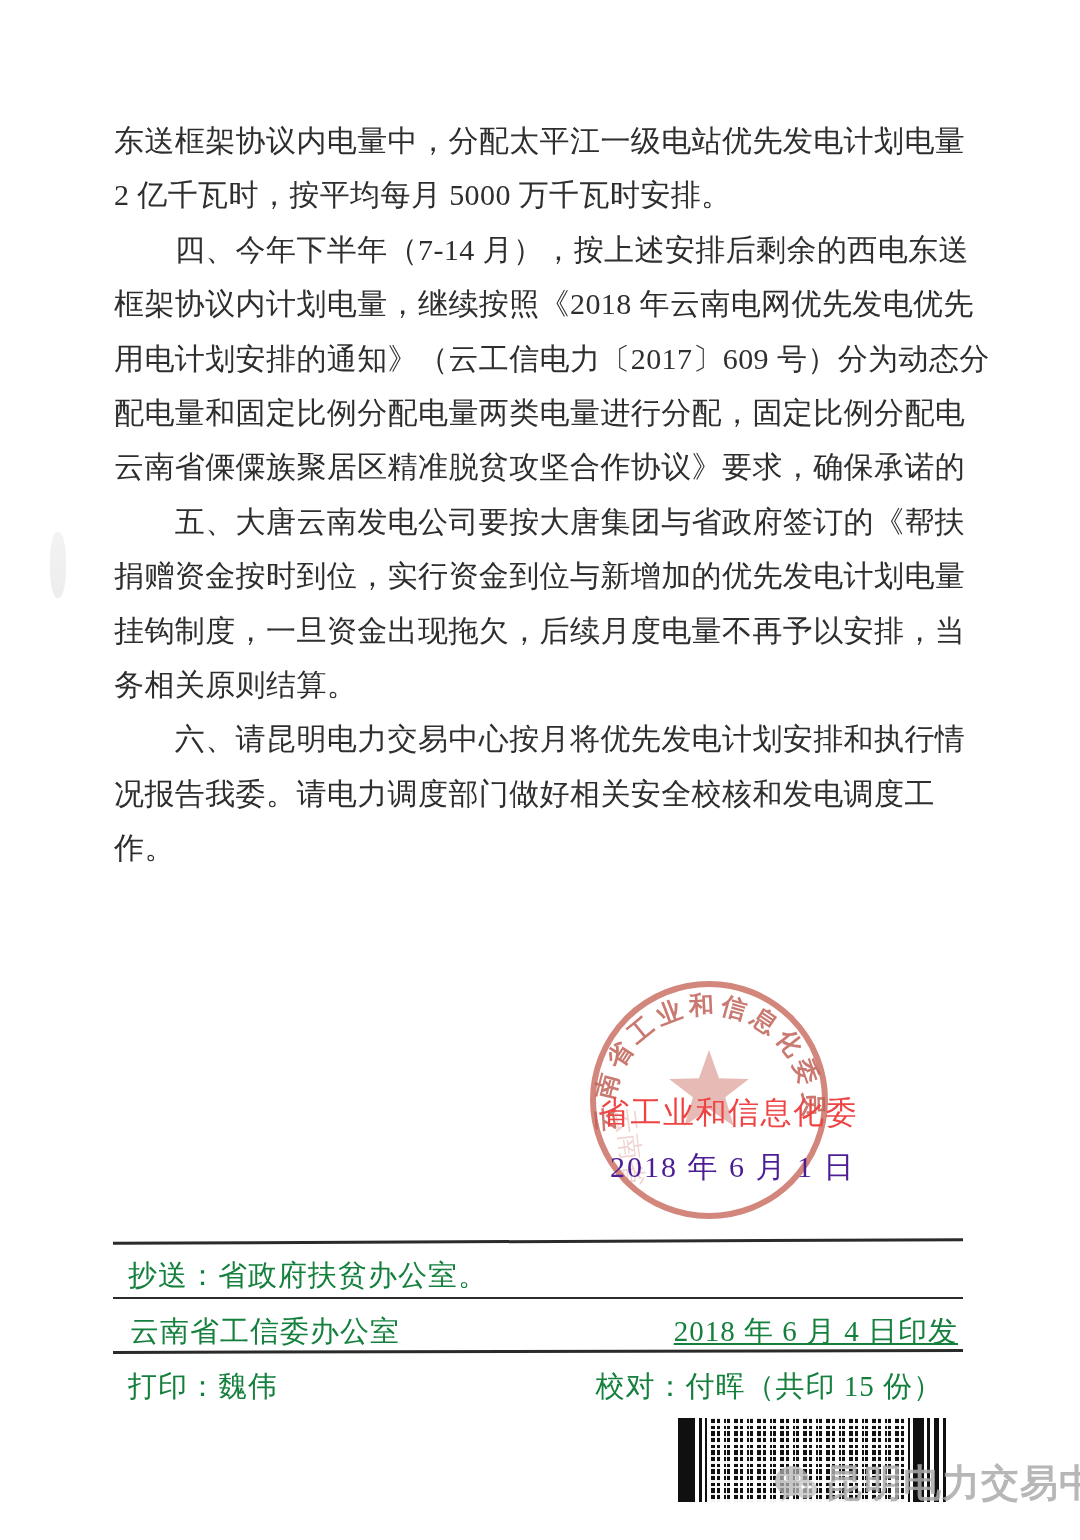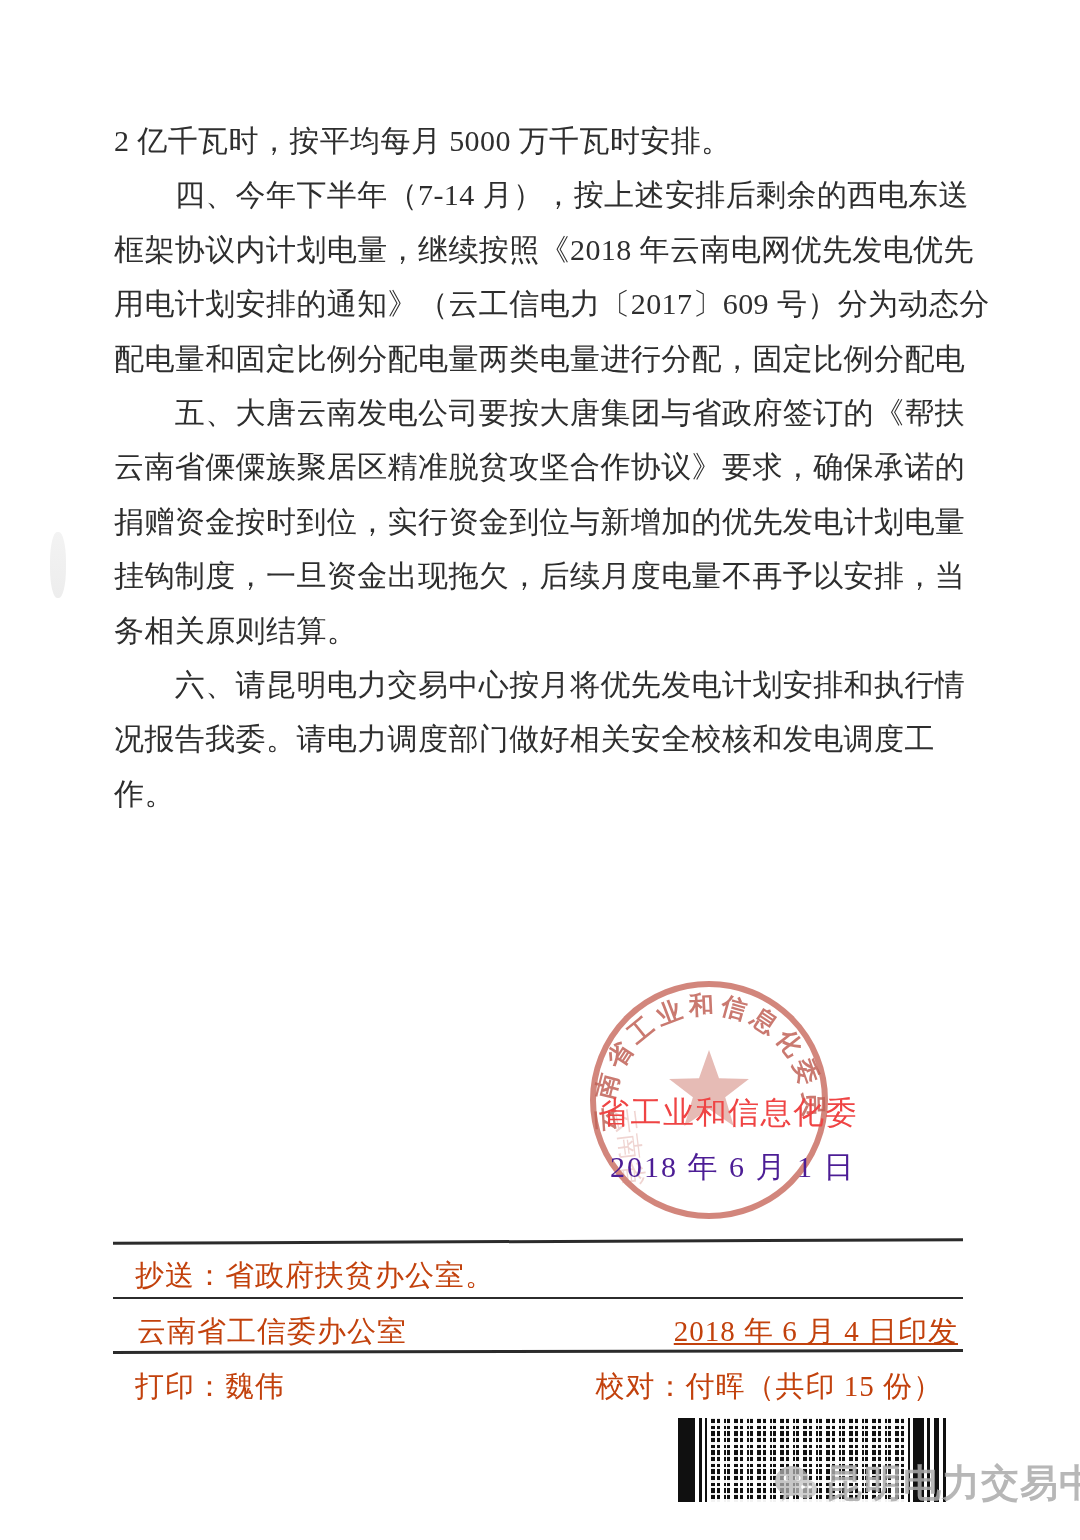--- a/index.html
+++ b/index.html
@@ -28,21 +28,21 @@
   .seal .star{fill:#c96b5f;opacity:.5;}
   .seal .ghost{fill:#cf7d72;opacity:.35;font-size:26px;font-family:"Liberation Serif","DejaVu Serif",serif;}
   
   .sig-agency{position:absolute;left:598px;top:1092px;font-size:31px;letter-spacing:1.5px;color:#ef4444;z-index:3;white-space:pre;}
   .sig-date{position:absolute;left:610px;top:1147px;font-size:30px;letter-spacing:2px;color:#4c1d95;z-index:3;white-space:pre;}
   
   .rule{position:absolute;left:113px;width:850px;background:#2b2b2b;}
   .rule-1{top:1240px;height:3px;transform:rotate(-0.25deg);}
   .rule-2{top:1297px;height:2px;}
   .rule-3{top:1350px;height:2.5px;transform:rotate(-0.12deg);}
-  .f-row{position:absolute;font-size:29px;letter-spacing:1px;color:#c2410c;white-space:pre;margin-left:7px;}
+  .f-row{position:absolute;font-size:29px;letter-spacing:1px;color:#15803d;white-space:pre;}
   .f-cc{left:128px;top:1256px;}
   .f-issuer{left:130px;top:1312px;}
   .f-printdate{right:122px;top:1312px;text-decoration:underline;}
   .f-printer{left:128px;top:1367px;}
   .f-proof{right:137px;top:1367px;}
   
   .barcode{position:absolute;left:678px;top:1418px;width:268px;height:84px;background:#fff;z-index:4;}
   .bc{position:absolute;top:0;bottom:0;background:#101010;}
   .bc-start{left:0;width:17px;}
   .bc-s2{left:21px;width:3px;}
@@ -73,27 +73,28 @@
   .edge-smudge{position:absolute;left:50px;top:532px;width:16px;height:66px;
     background:linear-gradient(#e9e9e9,#dedede);opacity:.55;border-radius:45%;}
 </style>
 </head>
 <body>
 
 <div class="page">
 
   <div class="doc-body">
 
+  <div class="line">东送框架协议内电量中，分配太平江一级电站优先发电计划电量</div>
       <div class="line">2 亿千瓦时，按平均每月 5000 万千瓦时安排。</div>
       <div class="line">　　四、今年下半年（7-14 月），按上述安排后剩余的西电东送</div>
       <div class="line">框架协议内计划电量，继续按照《2018 年云南电网优先发电优先</div>
       <div class="line">用电计划安排的通知》（云工信电力〔2017〕609 号）分为动态分</div>
       <div class="line">配电量和固定比例分配电量两类电量进行分配，固定比例分配电</div>
+      <div class="line">云南省傈僳族聚居区精准脱贫攻坚合作协议》要求，确保承诺的</div>
       <div class="line">　　五、大唐云南发电公司要按大唐集团与省政府签订的《帮扶</div>
-      <div class="line">云南省傈僳族聚居区精准脱贫攻坚合作协议》要求，确保承诺的</div>
       <div class="line">捐赠资金按时到位，实行资金到位与新增加的优先发电计划电量</div>
       <div class="line">挂钩制度，一旦资金出现拖欠，后续月度电量不再予以安排，当</div>
       <div class="line">务相关原则结算。</div>
       <div class="line">　　六、请昆明电力交易中心按月将优先发电计划安排和执行情</div>
       <div class="line">况报告我委。请电力调度部门做好相关安全校核和发电调度工</div>
       <div class="line">作。</div>
     </div>
 
   <div class="edge-smudge"></div>
 

